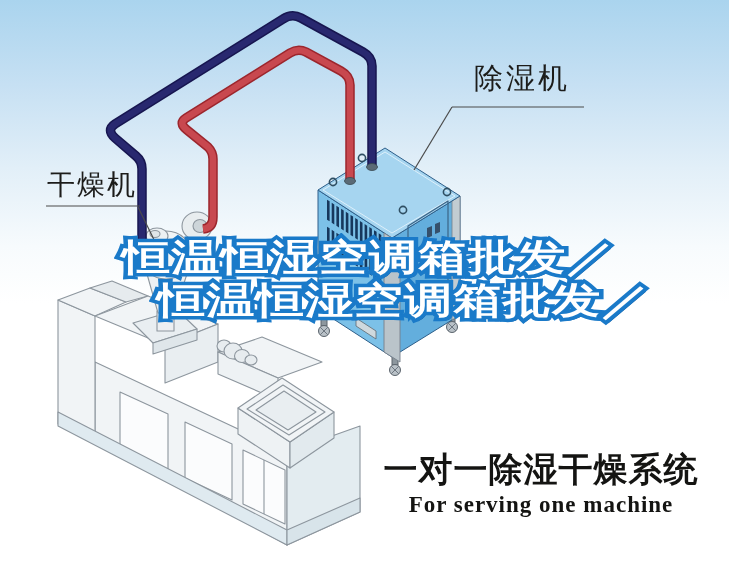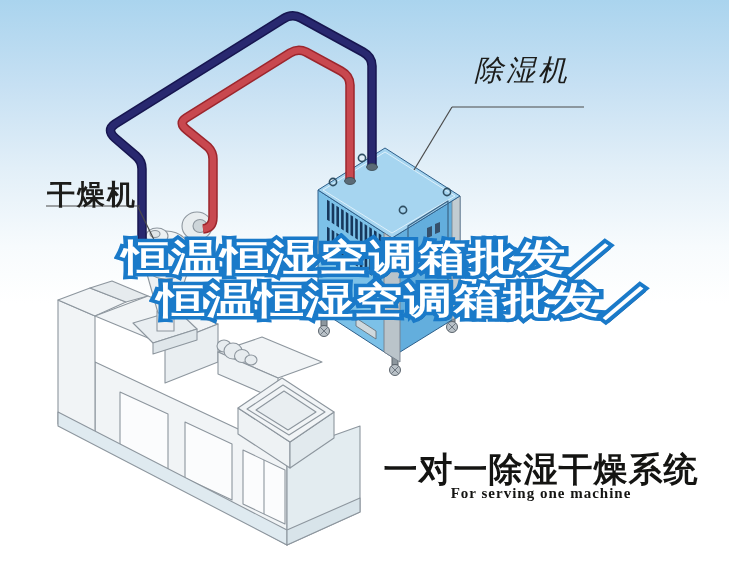--- a/index.html
+++ b/index.html
@@ -14,21 +14,21 @@
   .label-zh{font-family:"Liberation Serif","DejaVu Serif",serif;font-size:29px;letter-spacing:3px;color:var(--label-text);}
   .label-en{font-family:"Liberation Serif","DejaVu Serif",serif;font-size:22px;margin-top:9px;color:var(--label-text);}
   .label.hopper .label-zh{font-size:28px;letter-spacing:2px;}
   .wm{position:absolute;font-family:"DejaVu Sans",sans-serif;font-weight:900;font-size:37px;
       line-height:1.05;white-space:nowrap;transform:scaleX(1.3);transform-origin:left top;letter-spacing:1px;}
   .wm-stroke{position:absolute;left:0;top:0;-webkit-text-stroke:7px var(--watermark-stroke);
       color:var(--watermark-stroke);text-shadow:2px 3px 0 var(--watermark-shadow);}
   .wm-fill{position:relative;color:var(--watermark-fill);}
   .caption{position:absolute;text-align:center;line-height:1;}
   .caption-zh{font-family:"DejaVu Sans",sans-serif;font-size:34px;font-weight:600;letter-spacing:1px;color:var(--caption-text);}
-  .caption-en{font-family:"Liberation Serif","DejaVu Serif",serif;font-size:15px;font-weight:700;letter-spacing:1px;color:var(--caption-text);}
+  .caption-en{font-family:"Liberation Serif","DejaVu Serif",serif;font-size:23px;font-weight:700;margin-top:7px;letter-spacing:1px;color:var(--caption-text);}
 </style>
 </head>
 <body>
 
 <div class="stage">
 
   <svg width="729" height="561" viewBox="0 0 729 561">
 
     <g stroke="var(--machine-stroke)" stroke-width="1.1" fill="var(--machine-fill)" stroke-linejoin="round">
 
@@ -136,25 +136,25 @@
     </g>
 
     <g stroke="var(--leader)" stroke-width="1.2" fill="none">
       <line x1="452" y1="107" x2="584" y2="107"></line>
       <line x1="452" y1="107" x2="414" y2="170"></line>
       <line x1="46" y1="206" x2="140" y2="206"></line>
       <line x1="138" y1="207" x2="161" y2="254"></line>
     </g>
   </svg>
 
-  <div class="label" style="left:437px;top:56px;width:170px;font-style:italic;">
+  <div class="label" style="left:437px;top:64px;width:170px;">
     <div class="label-zh">除湿机</div>
   </div>
 
-  <div class="label hopper" style="left:36px;top:181px;width:112px;font-weight:bold;">
+  <div class="label hopper" style="left:36px;top:171px;width:112px;">
     <div class="label-zh">干燥机</div>
   </div>
 
   <div class="wm" style="left:122px;top:239px;">
     <span class="wm-stroke">恒温恒湿空调箱批发／</span>
     <span class="wm-fill">恒温恒湿空调箱批发／</span>
   </div>
   <div class="wm" style="left:157px;top:282px;">
     <span class="wm-stroke">恒温恒湿空调箱批发／</span>
     <span class="wm-fill">恒温恒湿空调箱批发／</span>

